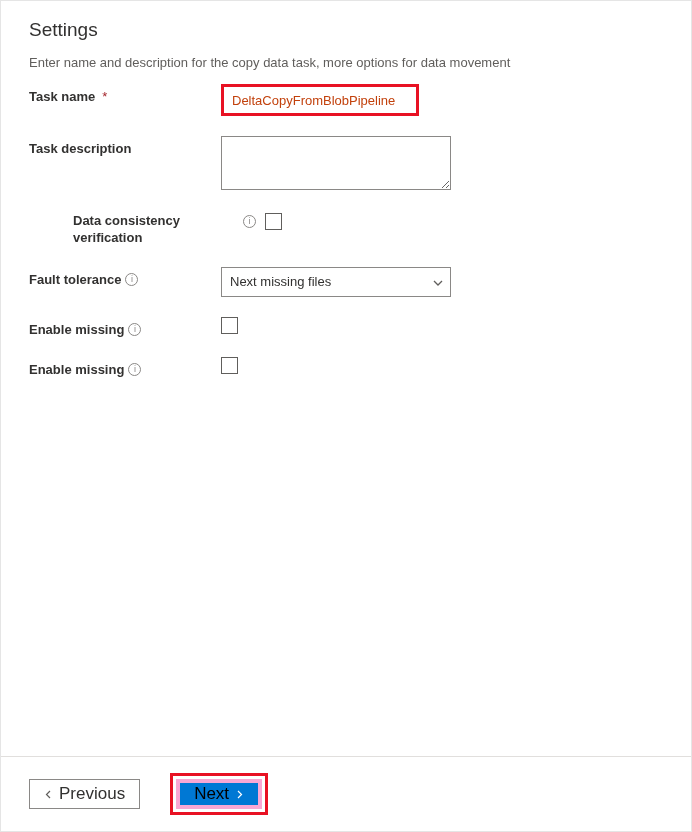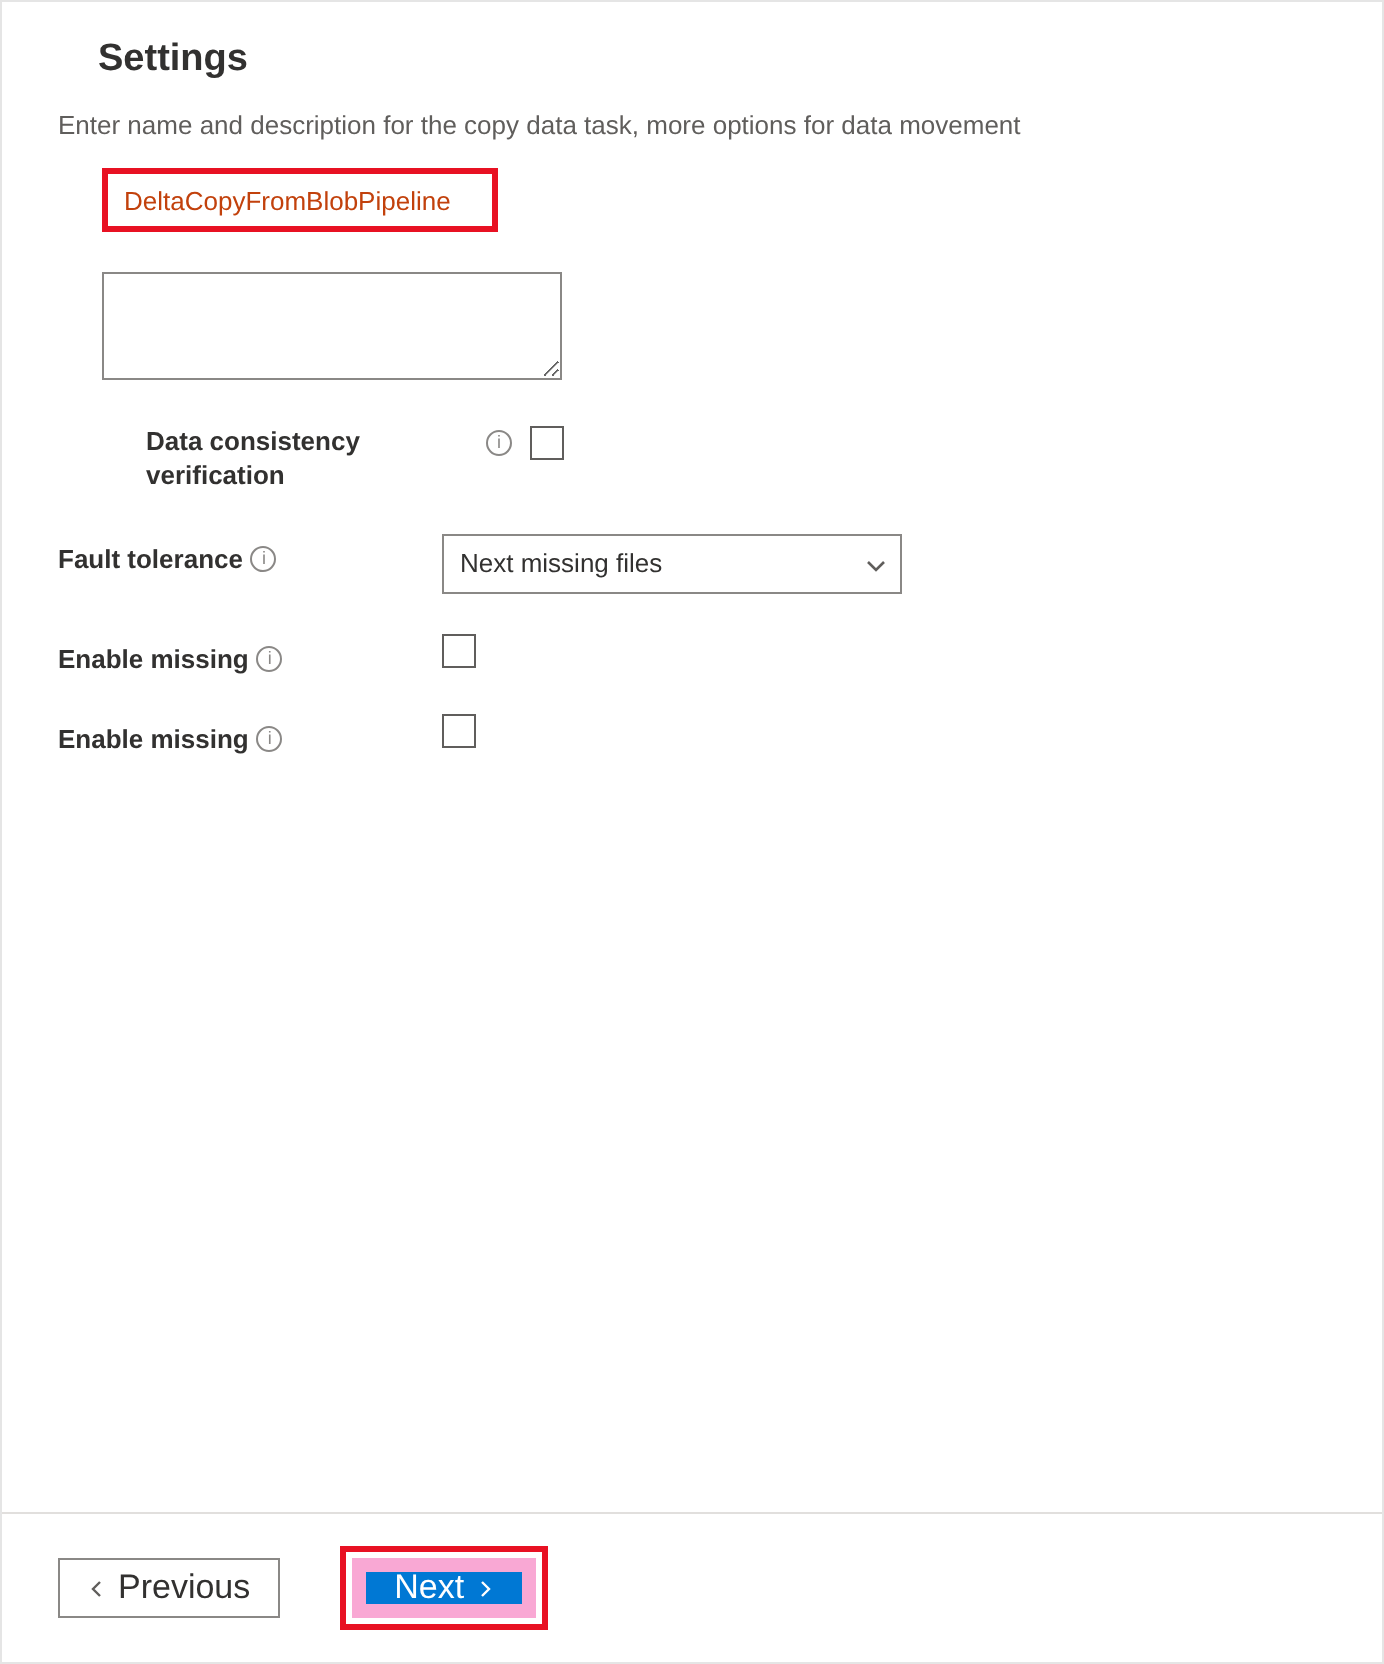--- a/index.html
+++ b/index.html
@@ -11,24 +11,23 @@
       width: 692px;
       height: 832px;
       position: relative;
       border: 1px solid #e5e5e5;
     }
     .content {
       padding: 18px 28px;
     }
     h2.title {
       font-size: 19px;
-      font-weight: 700;
+      font-weight: 400;
       margin-bottom: 14px;
       color: #323130;
-      margin-left: 20px;
     }
     p.subtitle {
       font-size: 13px;
       color: #605e5c;
       margin-bottom: 14px;
     }
     .form-row {
       display: flex;
       align-items: flex-start;
       margin-bottom: 20px;
@@ -146,43 +145,50 @@
       background: #fff;
       cursor: pointer;
       display: inline-flex;
       align-items: center;
       gap: 6px;
       font-family: inherit;
       color: #323130;
     }
     .btn-primary {
       background: #0078d4;
-      color: #ffffff;
-      border: 7px solid #f9a8d4;
+      color: #000000;
+      border: 4px solid #f9a8d4;
     }
     .chev-left, .chev-right { display:inline-block; }
     .chev-left svg, .chev-right svg { display:block; }
   </style>
 </head>
 <body>
 
 <div class="content">
   <h2 class="title">Settings</h2>
   <p class="subtitle">Enter name and description for the copy data task, more options for data movement</p>
 
   <div class="form-row">
+    <div class="form-label">
+      <span>Task name</span>
+        <span class="required">*</span>
+    </div>
     <div class="pre-info"></div>
     <div class="form-control">
       <div class="highlight-wrap">
         <input type="text" class="text-input" style="width: 188px; border: none; height: 22px; padding: 2px 6px;" value="DeltaCopyFromBlobPipeline">
       </div>
     </div>
   </div>
 
   <div class="form-row">
+    <div class="form-label">
+      <span>Task description</span>
+    </div>
     <div class="pre-info"></div>
     <div class="form-control">
       <textarea class="textarea" style=""></textarea>
     </div>
   </div>
 
   <div class="form-row">
     <div class="form-label multiline">
       <span>Data consistency verification</span>
     </div>

